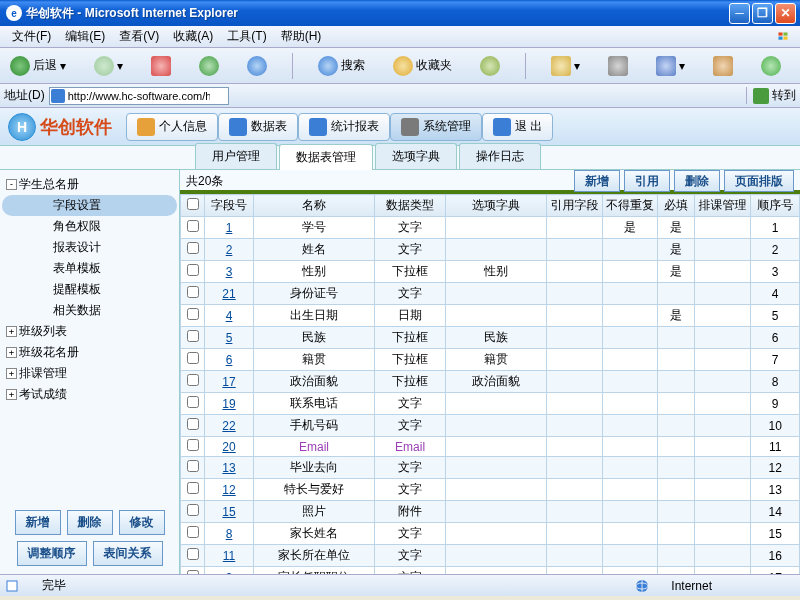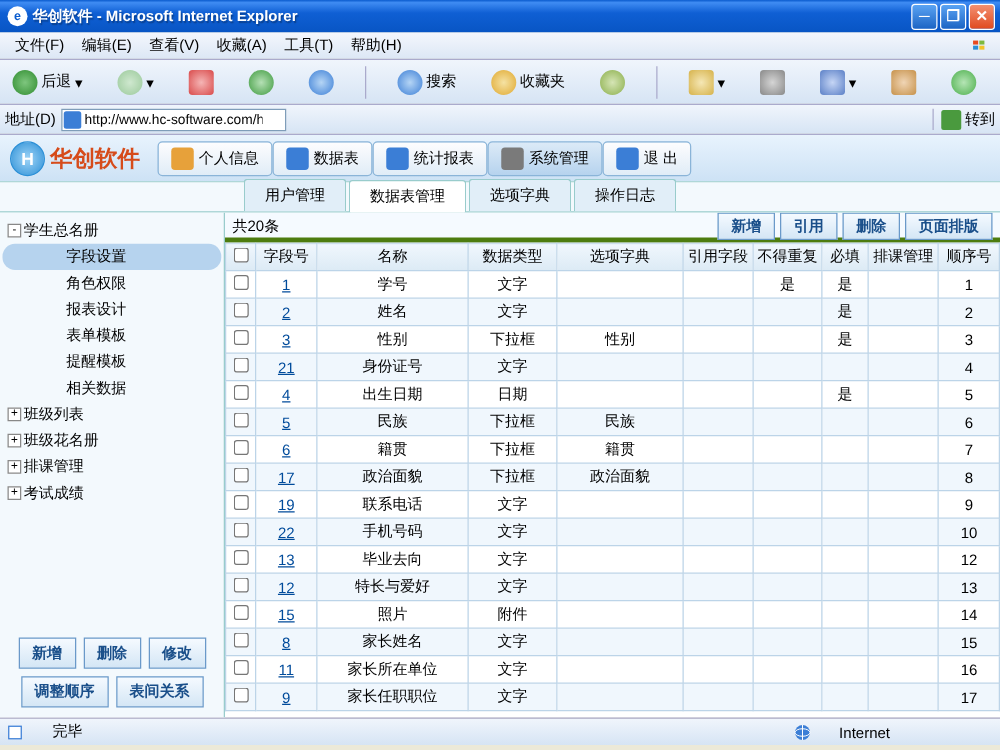--- a/index.html
+++ b/index.html
@@ -367,20 +367,32 @@
                 <td>文字</td>
                 <td></td>
                 <td></td>
                 <td></td>
                 <td></td>
                 <td></td>
                 <td>10</td>
               </tr>
               <tr>
                 <td><input type="checkbox" class="cb" style=""></td>
+                <td><a>20</a></td>
+                <td class="col-email">Email</td>
+                <td class="col-email">Email</td>
+                <td></td>
+                <td></td>
+                <td></td>
+                <td></td>
+                <td></td>
+                <td>11</td>
+              </tr>
+              <tr>
+                <td><input type="checkbox" class="cb" style=""></td>
                 <td><a>13</a></td>
                 <td>毕业去向</td>
                 <td>文字</td>
                 <td></td>
                 <td></td>
                 <td></td>
                 <td></td>
                 <td></td>
                 <td>12</td>
               </tr>

